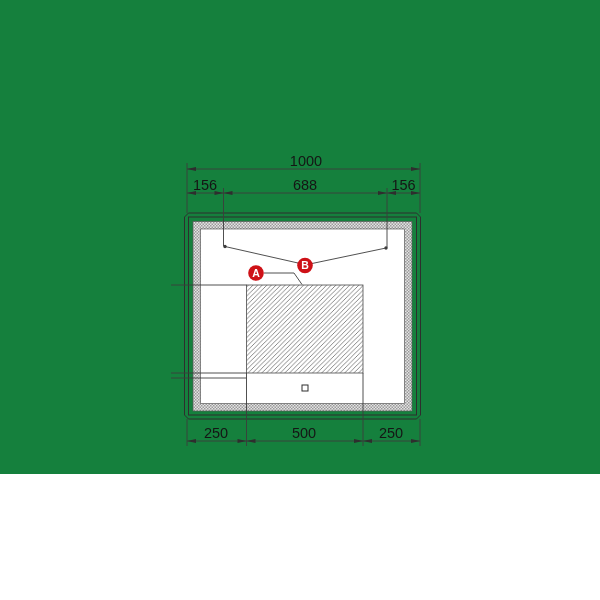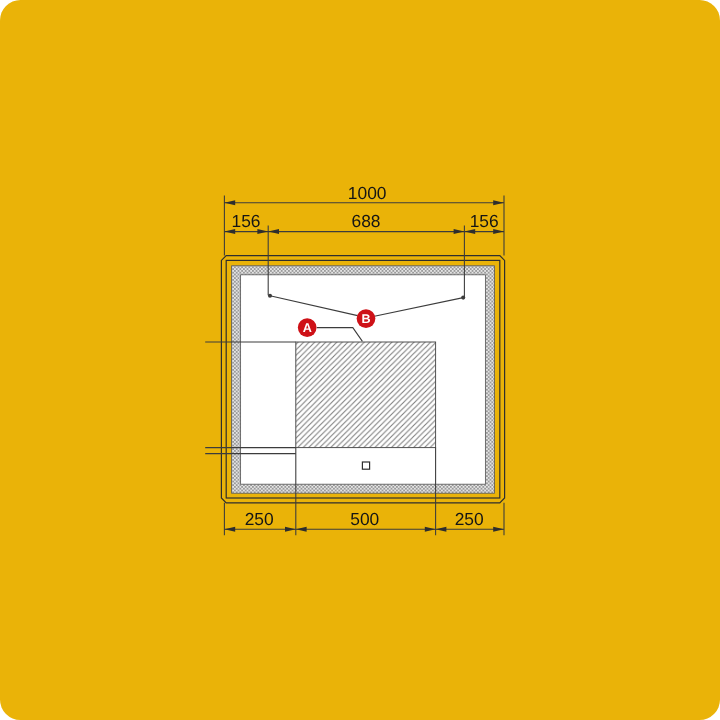--- a/index.html
+++ b/index.html
@@ -3,25 +3,24 @@
 <meta charset="utf-8">
 <style>
   html, body {
     margin: 0;
     padding: 0;
     background: #ffffff;
   }
   .canvas {
     position: relative;
     width: 600px;
-    height: 600px;
-    background: #eab308;
+    height: 474px;
+    background: #15803d;
     font-family: "Liberation Sans", "DejaVu Sans", sans-serif;
     overflow: hidden;
-    border-radius: 17px;
   }
   svg { display: block; }
   .dim-text {
     font-family: "Liberation Sans", "DejaVu Sans", sans-serif;
     font-size: 14.5px;
     fill: #151515;
   }
   .callout-letter {
     font-family: "Liberation Sans", "DejaVu Sans", sans-serif;
     font-size: 10.5px;

